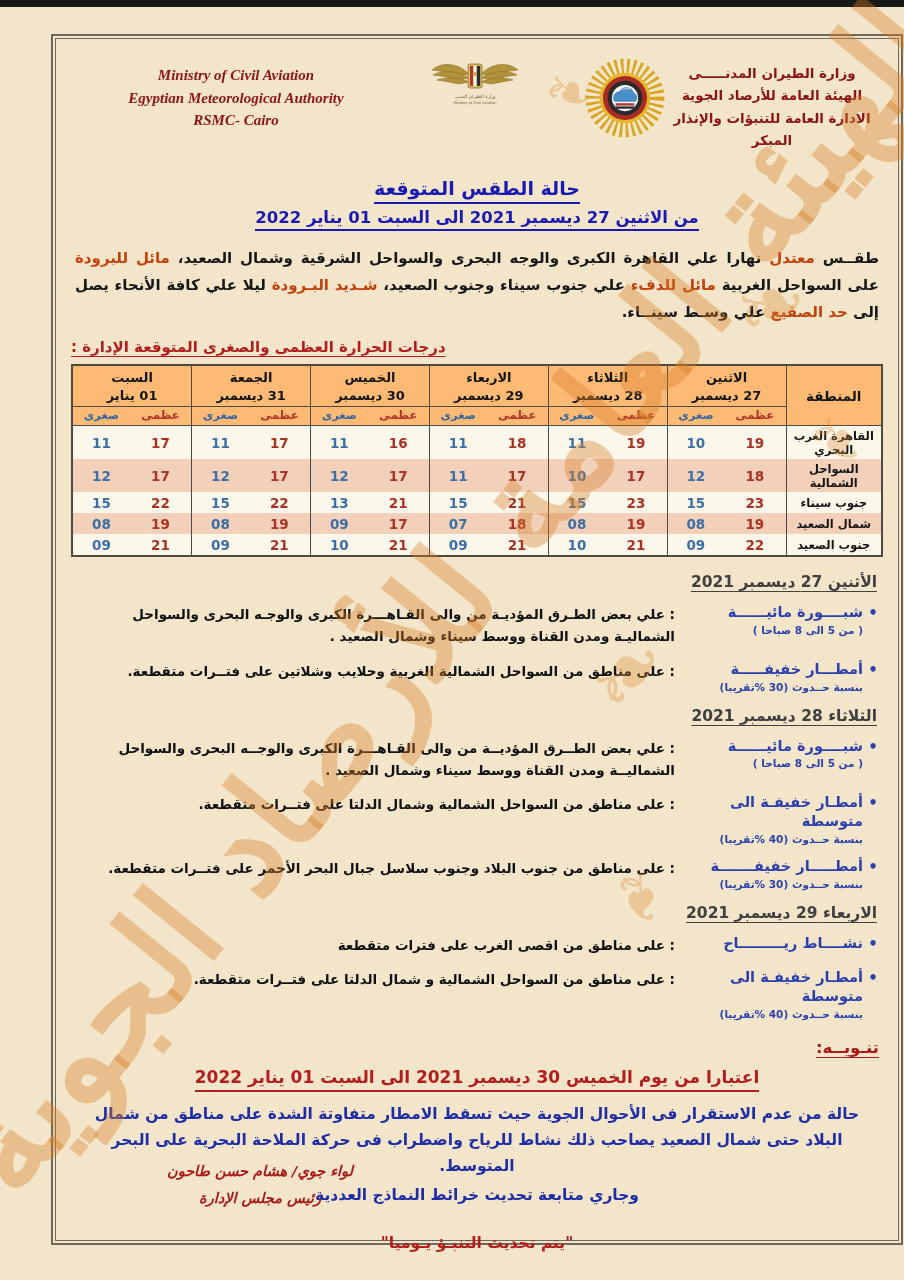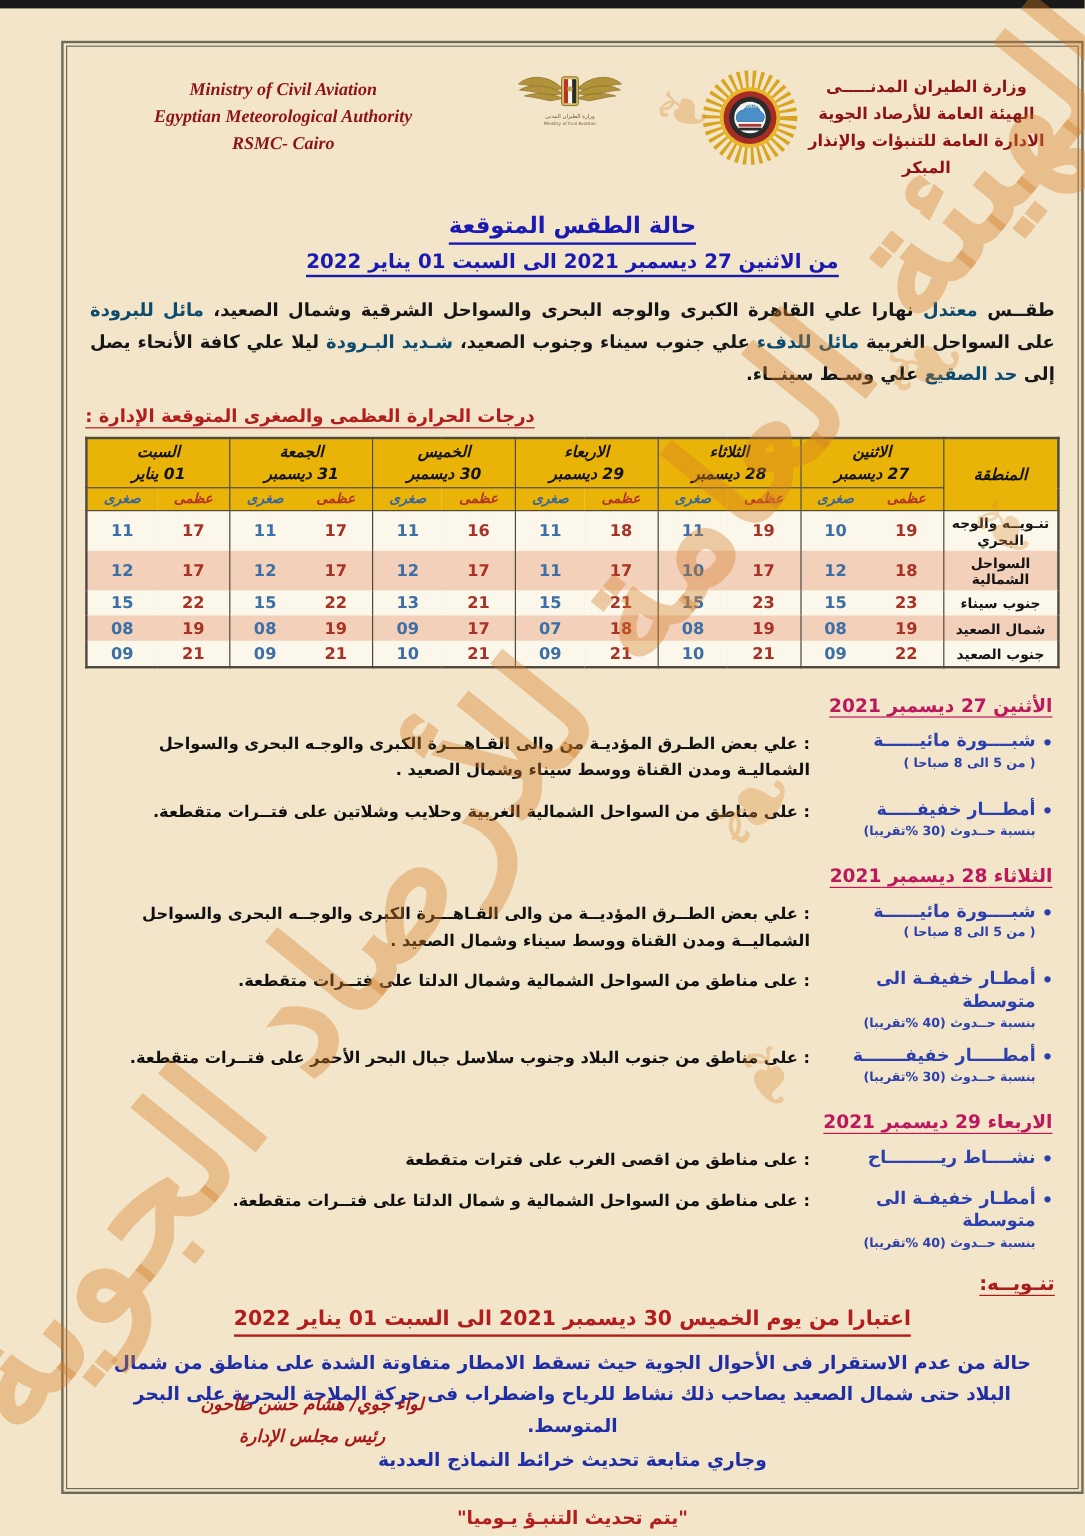--- a/index.html
+++ b/index.html
@@ -60,52 +60,52 @@
   .title .t2 {
     color:#1a1ab2; font-size:16.5px; font-weight:bold; display:inline-block;
     border-bottom:2px solid #1a1ab2; padding-bottom:2px; margin-top:4px;
   }
 
   
   .intro {
     direction:rtl; text-align:justify; margin-top:14px; padding:0 4px;
     font-size:15px; font-weight:bold; color:#161616; line-height:1.8;
   }
-  .intro .em { color:#0c4a6e; }
+  .intro .em { color:#c2410c; }
 
   
   .tcaption {
     direction:rtl; margin:12px 22px 0 0; color:#b21d1d; font-weight:bold; font-size:15px;
     text-decoration:underline; text-underline-offset:4px; display:block; width:fit-content;
   }
   table.temps {
     direction:rtl; width:100%; margin-top:8px; border-collapse:collapse;
     border:2px solid #4e4a40; font-weight:bold;
   }
   .temps th, .temps td { text-align:center; vertical-align:middle; }
-  .temps thead th { background:#eab308; border-bottom:1px solid #4e4a40;font-style:italic; }
+  .temps thead th { background:#fdba74; border-bottom:1px solid #4e4a40; }
   .temps .day-th { font-size:13px; color:#141414; padding:3px 0 2px; line-height:1.35; border-left:1.4px solid #4e4a40; }
   .temps .region-th { font-size:13.5px; color:#141414; width:96px; border-left:1.4px solid #4e4a40; }
   .temps .lab { font-size:11.5px; padding:1px 0 3px; }
   .temps .lab.max { color:#b23327; }
   .temps .lab.min { color:#3765a0; }
   .temps .lab.gend { border-left:1.4px solid #4e4a40; }
   .temps tbody tr:nth-child(odd)  { background:#fbf7ea; }
   .temps tbody tr:nth-child(even) { background:#f3d0ba; }
   .temps td { font-size:13.5px; padding:2.5px 0; }
   .temps td.max { color:#a93226; }
   .temps td.min { color:#3c6fa5; border-left:1.4px solid #4e4a40; }
   .temps td.region { font-size:11.5px; color:#141414; border-left:1.4px solid #4e4a40; padding:2.5px 2px; }
 
   
   .sections { direction:rtl; margin-top:16px; }
   .sec { margin-top:14px; }
   .sec-h {
-    color:#be185d; font-size:15.5px; font-weight:bold; width:fit-content;
-    text-decoration:underline; text-underline-offset:4px; margin-right:6px;margin-top:22px;
+    color:#404040; font-size:15.5px; font-weight:bold; width:fit-content;
+    text-decoration:underline; text-underline-offset:4px; margin-right:6px;
   }
   .bullet { display:flex; margin-top:12px; align-items:flex-start; }
   .bmark { color:#2b3fae; font-size:15px; font-weight:bold; width:20px; text-align:center; padding-top:1px; }
   .blabel-box { width:188px; flex:none; }
   .blabel { color:#2b3fae; font-size:14.5px; font-weight:bold; line-height:1.3; }
   .bnote  { color:#2b3fae; font-size:10.5px; font-weight:bold; margin-top:2px; }
   .btext  { flex:1; color:#101010; font-size:13.5px; font-weight:bold; line-height:1.65; text-align:right; padding-left:26px; }
 
   
   .notice { direction:rtl; margin-top:18px; }
@@ -235,21 +235,21 @@
             <th class="lab max">عظمى</th>
             <th class="lab min gend">صغرى</th>
             <th class="lab max">عظمى</th>
             <th class="lab min gend">صغرى</th>
             <th class="lab max">عظمى</th>
             <th class="lab min gend">صغرى</th>
           </tr>
         </thead>
         <tbody>
           <tr>
-            <td class="region">تنـويــه والوجه البحري</td>
+            <td class="region">القاهرة الغرب البحري</td>
             <td class="max">19</td>
             <td class="min">10</td>
             <td class="max">19</td>
             <td class="min">11</td>
             <td class="max">18</td>
             <td class="min">11</td>
             <td class="max">16</td>
             <td class="min">11</td>
             <td class="max">17</td>
             <td class="min">11</td>

